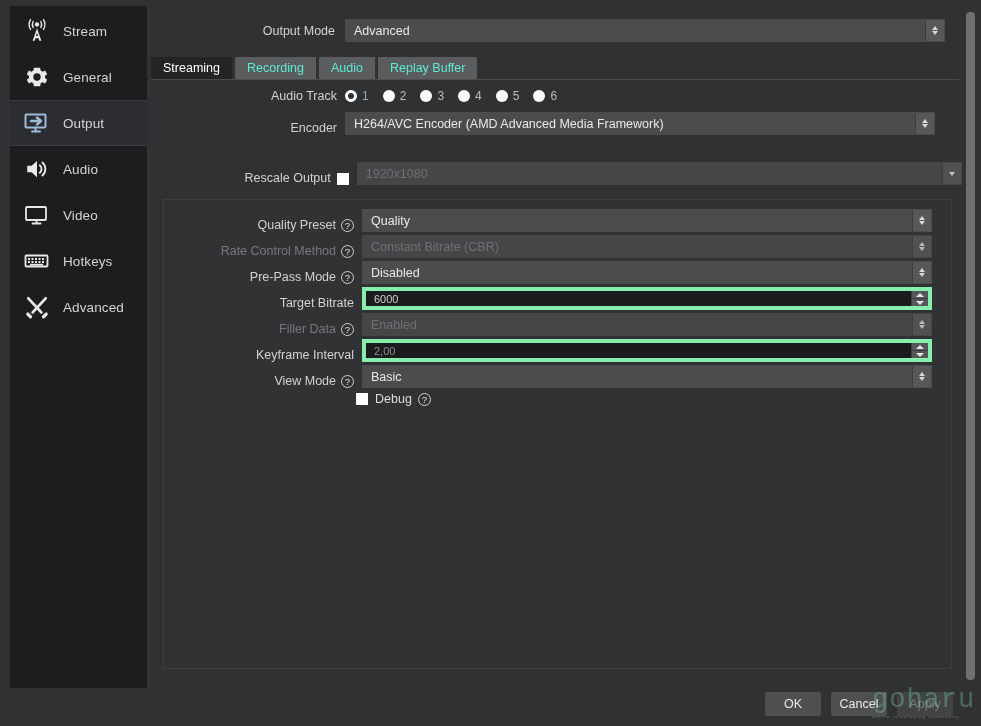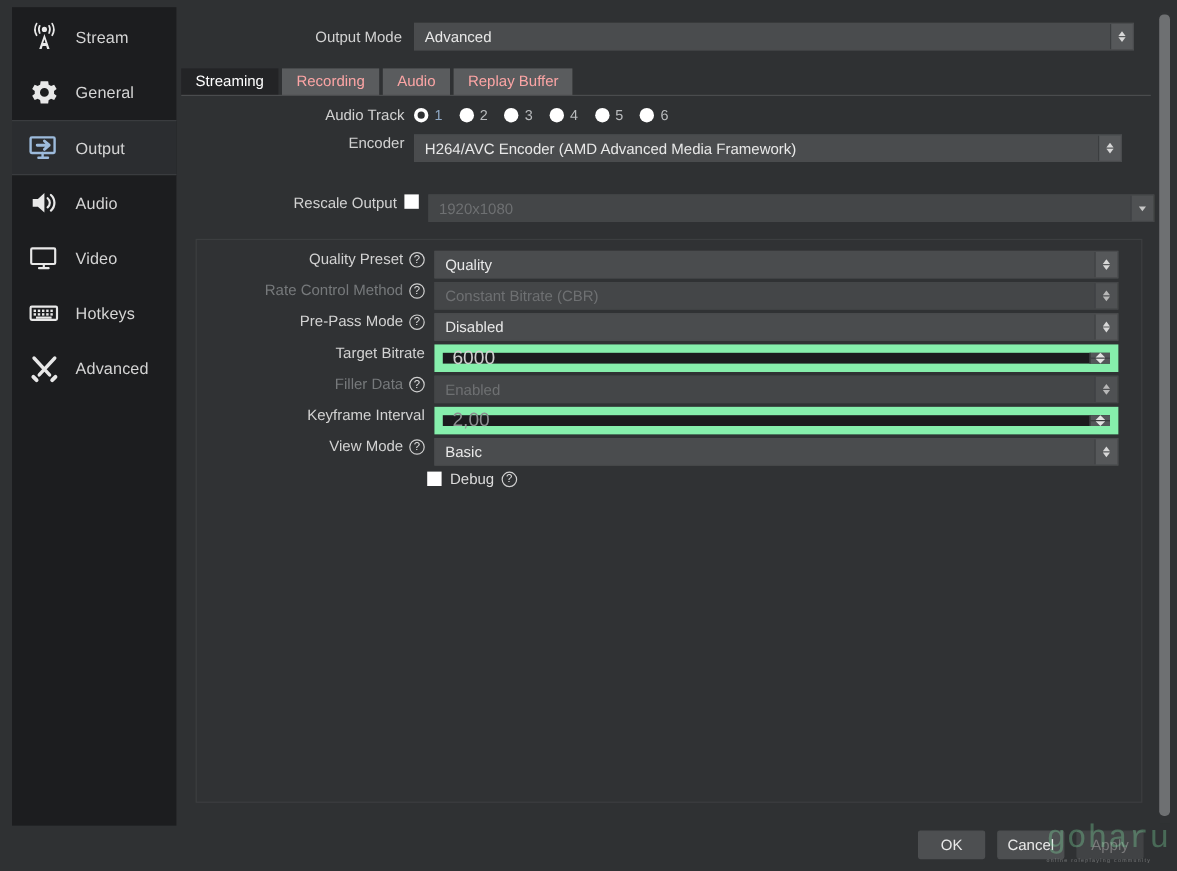--- a/index.html
+++ b/index.html
@@ -101,24 +101,24 @@
     border-right: 3.5px solid transparent;
   }
   .chev.up { border-bottom: 4px solid #d8d8d8; }
   .chev.down { border-top: 4px solid #d8d8d8; }
 
   
   .spinbox {
     position: relative;
     height: 23px;
     background: #1b1c1e;
-    border: 7px solid #86efac;
+    border: 4px solid #86efac;
     display: flex; align-items: center;
     color: #cfcfcf;
-    font-size: 16px;
+    font-size: 11px;
     padding-left: 8px;
   }
   .spinbox .btns {
     position: absolute; right: 0; top: 0; bottom: 0;
     width: 17px;
     display: flex; flex-direction: column;
   }
   .spinbox .btns > div {
     flex: 1;
     background: #54565a;
@@ -139,38 +139,38 @@
     position: absolute;
     left: 4px; top: 56px;
     display: flex;
     align-items: center;
     height: 24px;
   }
   .tab {
     height: 23px;
     padding: 0 12px;
     background: #5a5c5e;
-    color: #fca5a5;
+    color: #5eead4;
     font-size: 12.5px;
     display: flex; align-items: center;
     margin-right: 3px;
     cursor: pointer;
   }
   .tab.active { background: #232426; color: #ffffff; }
   .tab-underline {
     position: absolute;
     left: 4px; top: 79px;
     width: 808px; height: 1px;
     background: #4a4c4e;
   }
 
   
   .frow {
     display: flex;
-    align-items: flex-start;
+    align-items: flex-end;
     margin-bottom: 3px;
   }
   .flabel {
     width: 198px;
     text-align: right;
     padding-right: 8px;
     color: #d2d2d2;
     font-size: 12.5px;
     white-space: nowrap;
     display: flex; align-items: center; justify-content: flex-end;

